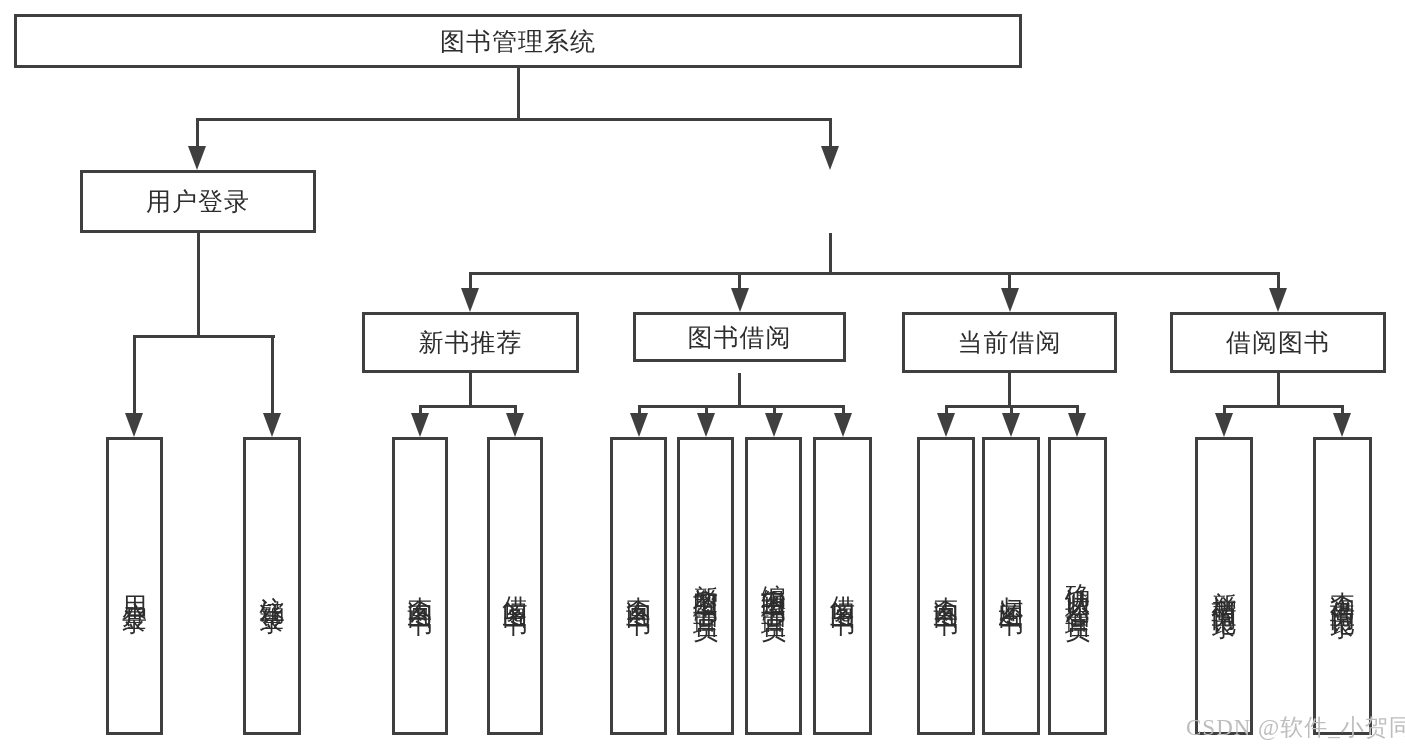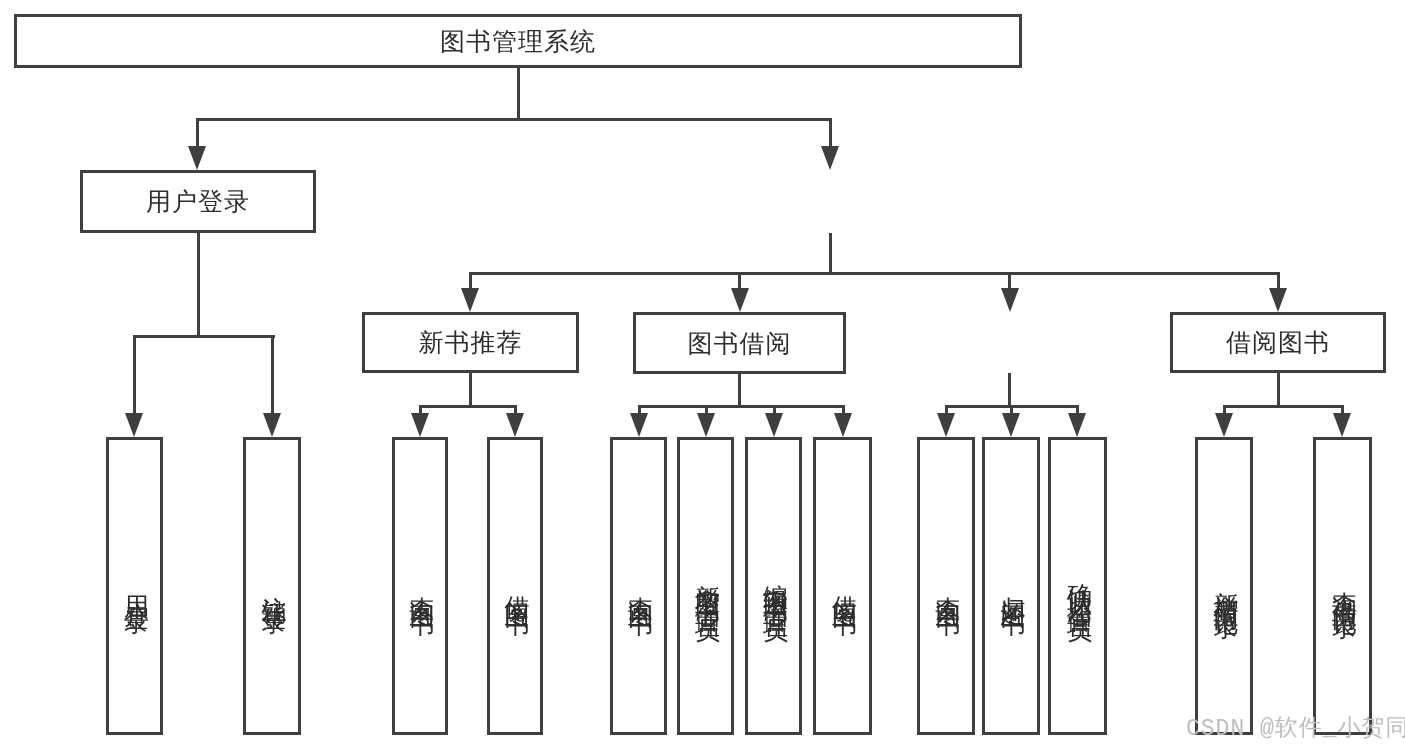--- a/index.html
+++ b/index.html
@@ -1,18 +1,18 @@
 <!DOCTYPE html>
 <html><head>
 <meta charset="utf-8">
 <style>
   html,body{margin:0;padding:0;background:#ffffff;}
   .canvas{
     position:relative;width:1405px;height:747px;background:#ffffff;overflow:hidden;
-    font-family:Liberation Mono, monospace;
+    font-family:Liberation Serif, serif;
   }
   .box{
     position:absolute;background:#ffffff;border:3px solid #3f3f3f;box-sizing:border-box;
     display:flex;align-items:center;justify-content:center;z-index:2;
   }
   .hlabel{font-size:25px;color:#2d2d2d;letter-spacing:1px;white-space:nowrap;}
   .leaf{top:437px;height:298px;}
   .vlabel{
     writing-mode:vertical-rl;text-orientation:mixed;
     font-size:25px;color:#2d2d2d;letter-spacing:5px;line-height:1;
@@ -63,22 +63,25 @@
   <div class="vline" style="left:738px;top:272px;height:20px"></div>
   <div class="arrow" style="left:730.5px;top:288px"></div>
   <div class="vline" style="left:1008px;top:272px;height:20px"></div>
   <div class="arrow" style="left:1000.5px;top:288px"></div>
   <div class="vline" style="left:1276.5px;top:272px;height:20px"></div>
   <div class="arrow" style="left:1269px;top:288px"></div>
 
   <div class="box" style="left:362px;top:312px;width:217px;height:61px">
     <span class="hlabel">新书推荐</span>
   </div>
-  <div class="box" style="left:633px;top:312px;width:213px;height:62px">
+  <div class="box" style="left:633px;top:312px;width:213px;height:50px">
     <span class="hlabel">图书借阅</span>
+  </div>
+  <div class="box" style="left:902px;top:312px;width:215px;height:61px">
+    <span class="hlabel">当前借阅</span>
   </div>
   <div class="box" style="left:1170px;top:312px;width:216px;height:61px">
     <span class="hlabel">借阅图书</span>
   </div>
 
   <div class="vline" style="left:469px;top:373px;height:35px"></div>
   <div class="hline" style="left:418.5px;top:405px;width:98px"></div>
   <div class="vline" style="left:418.5px;top:405px;height:12px"></div>
   <div class="arrow" style="left:411px;top:413px"></div>
   <div class="vline" style="left:513.5px;top:405px;height:12px"></div>

